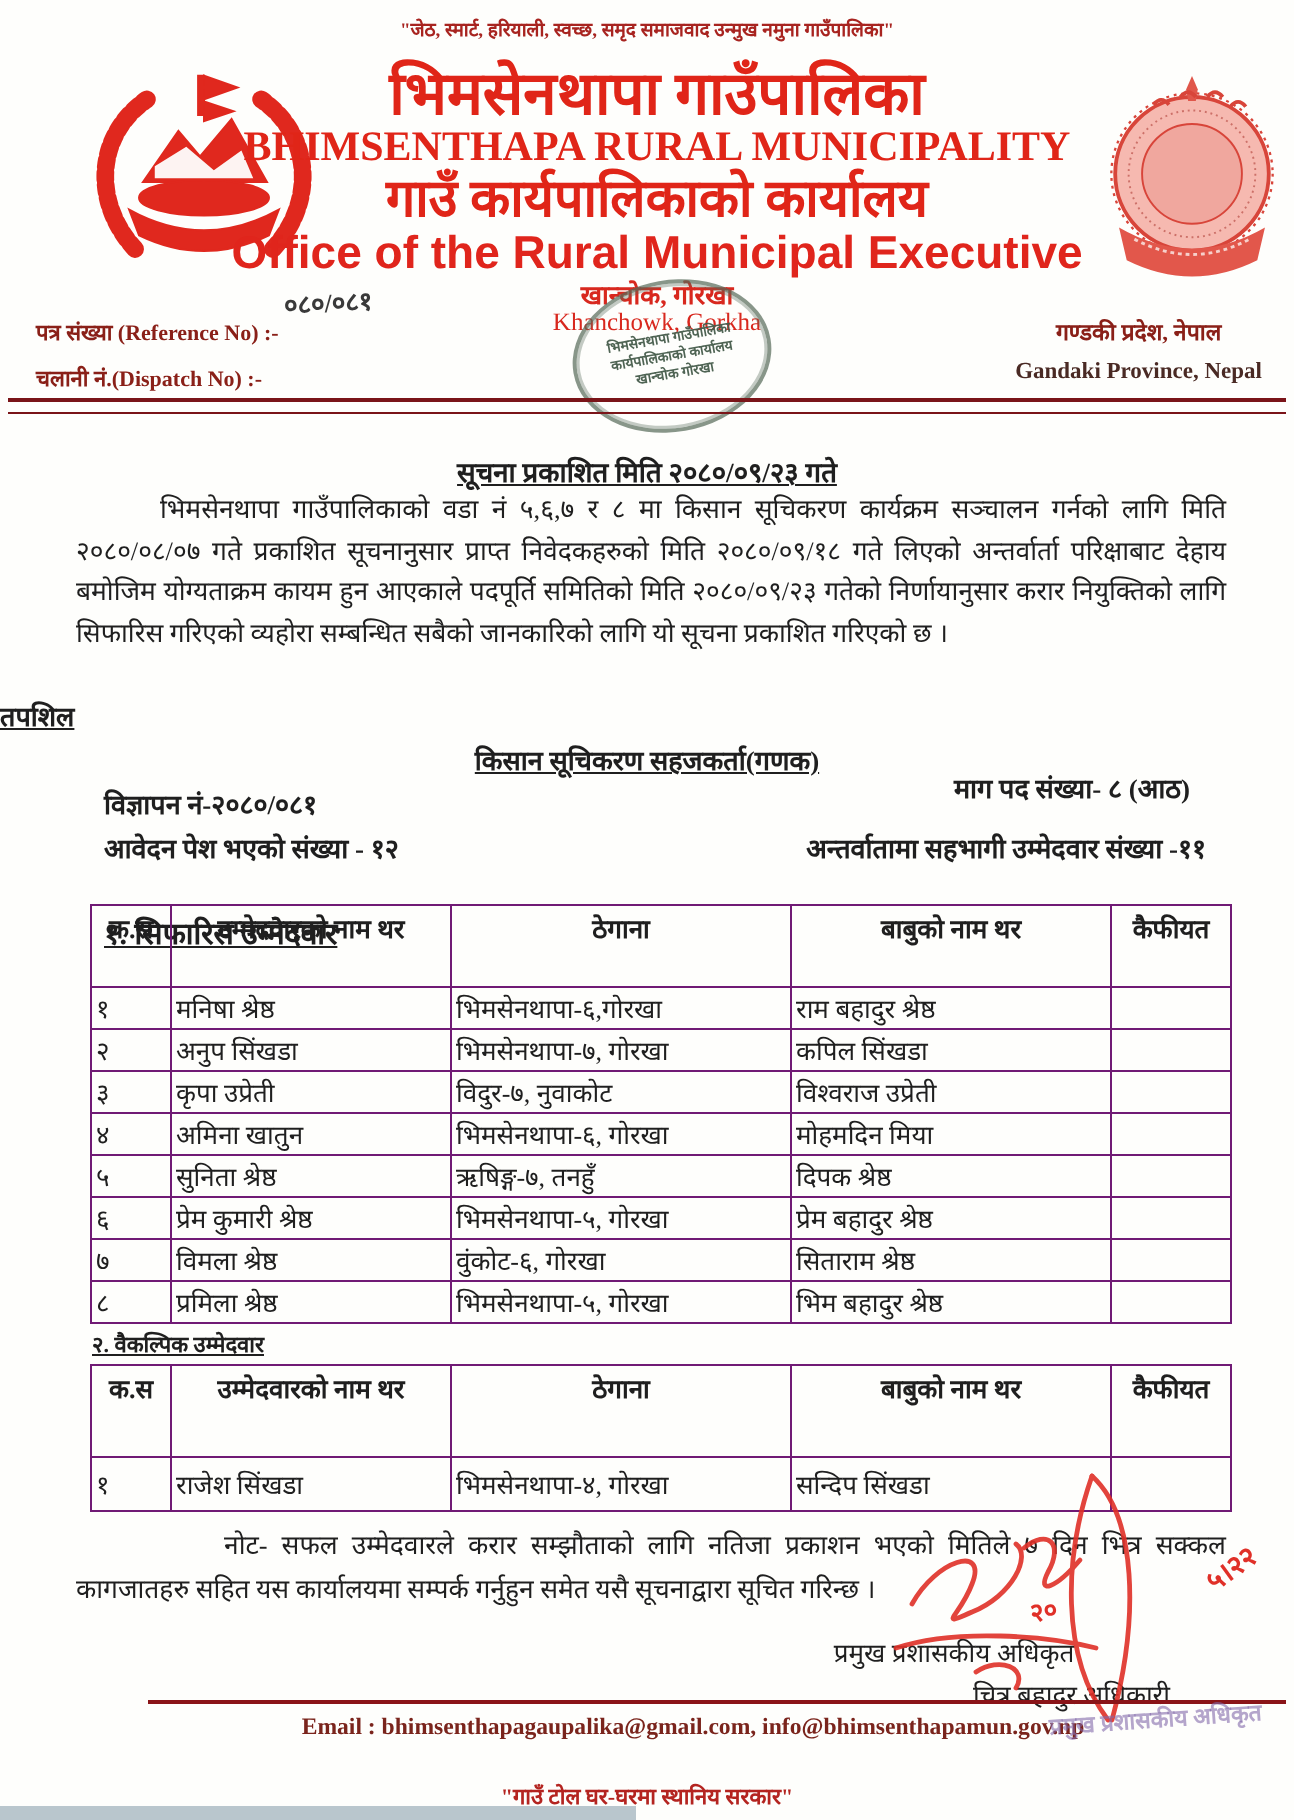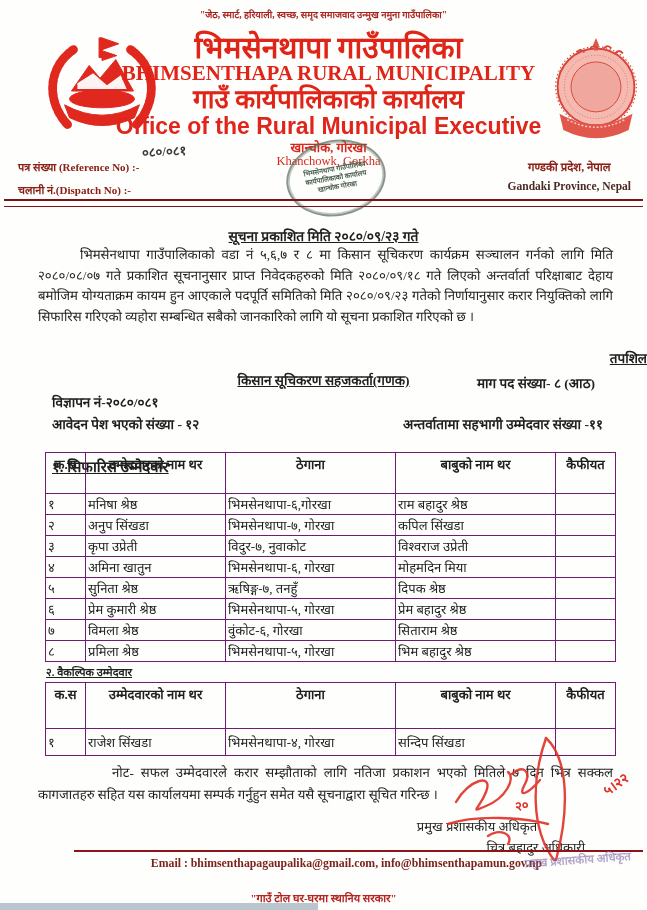--- a/index.html
+++ b/index.html
@@ -36,24 +36,24 @@
     display:flex;flex-direction:column;justify-content:center;text-align:center;
     color:rgba(70,92,75,.95);font-size:7px;font-weight:bold;line-height:9px;
     box-shadow:inset 0 0 0 1.5px rgba(85,105,88,.35);
   }
 
   .double-rule{left:4px;right:4px;top:199px;height:5px;border-top:2.5px solid #7a1418;border-bottom:1.5px solid #7a1418;}
 
   .notice-title{top:205px;left:0;right:0;text-align:center;font-size:13.8px;font-weight:bold;text-decoration:underline;}
   .notice-date{top:226px;left:0;right:0;text-align:center;font-size:13.8px;font-weight:bold;text-decoration:underline;}
   .body-para{top:245px;left:38px;right:34px;font-size:13.2px;line-height:20.6px;text-align:justify;text-indent:42px;height:104px;}
-  .tapasil{top:349px;left:0;right:0;text-align:right;font-size:13.5px;font-weight:bold;text-decoration:underline;}
+  .tapasil{top:349px;left:0;right:0;text-align:left;font-size:13.5px;font-weight:bold;text-decoration:underline;}
   .pos-title{top:371px;left:0;right:0;text-align:center;font-size:13.5px;font-weight:bold;text-decoration:underline;}
   .meta1-l{top:393px;left:52px;font-size:13.5px;font-weight:bold;}
-  .meta1-r{top:374px;right:52px;font-size:13.5px;font-weight:bold;}
+  .meta1-r{top:385px;right:52px;font-size:13.5px;font-weight:bold;}
   .meta2-l{top:415px;left:52px;font-size:13.5px;font-weight:bold;}
   .meta2-r{top:415px;right:44px;font-size:13.5px;font-weight:bold;}
   .tbl-label1{top:456px;left:52px;font-size:15px;font-weight:bold;text-decoration:underline;}
   .tbl-label2{top:664px;left:46px;font-size:11px;font-weight:bold;text-decoration:underline;}
 
   table.doc{border-collapse:collapse;position:absolute;left:45px;width:570px;table-layout:fixed;
     border:1.5px solid #222;}
   table.doc th,table.doc td{border:1px solid #701a75;font-size:13px;padding:0 2px;overflow:hidden;}
   table.doc th{font-weight:bold;vertical-align:top;padding-top:3px;line-height:18px;}
   .t1{top:452px;}

